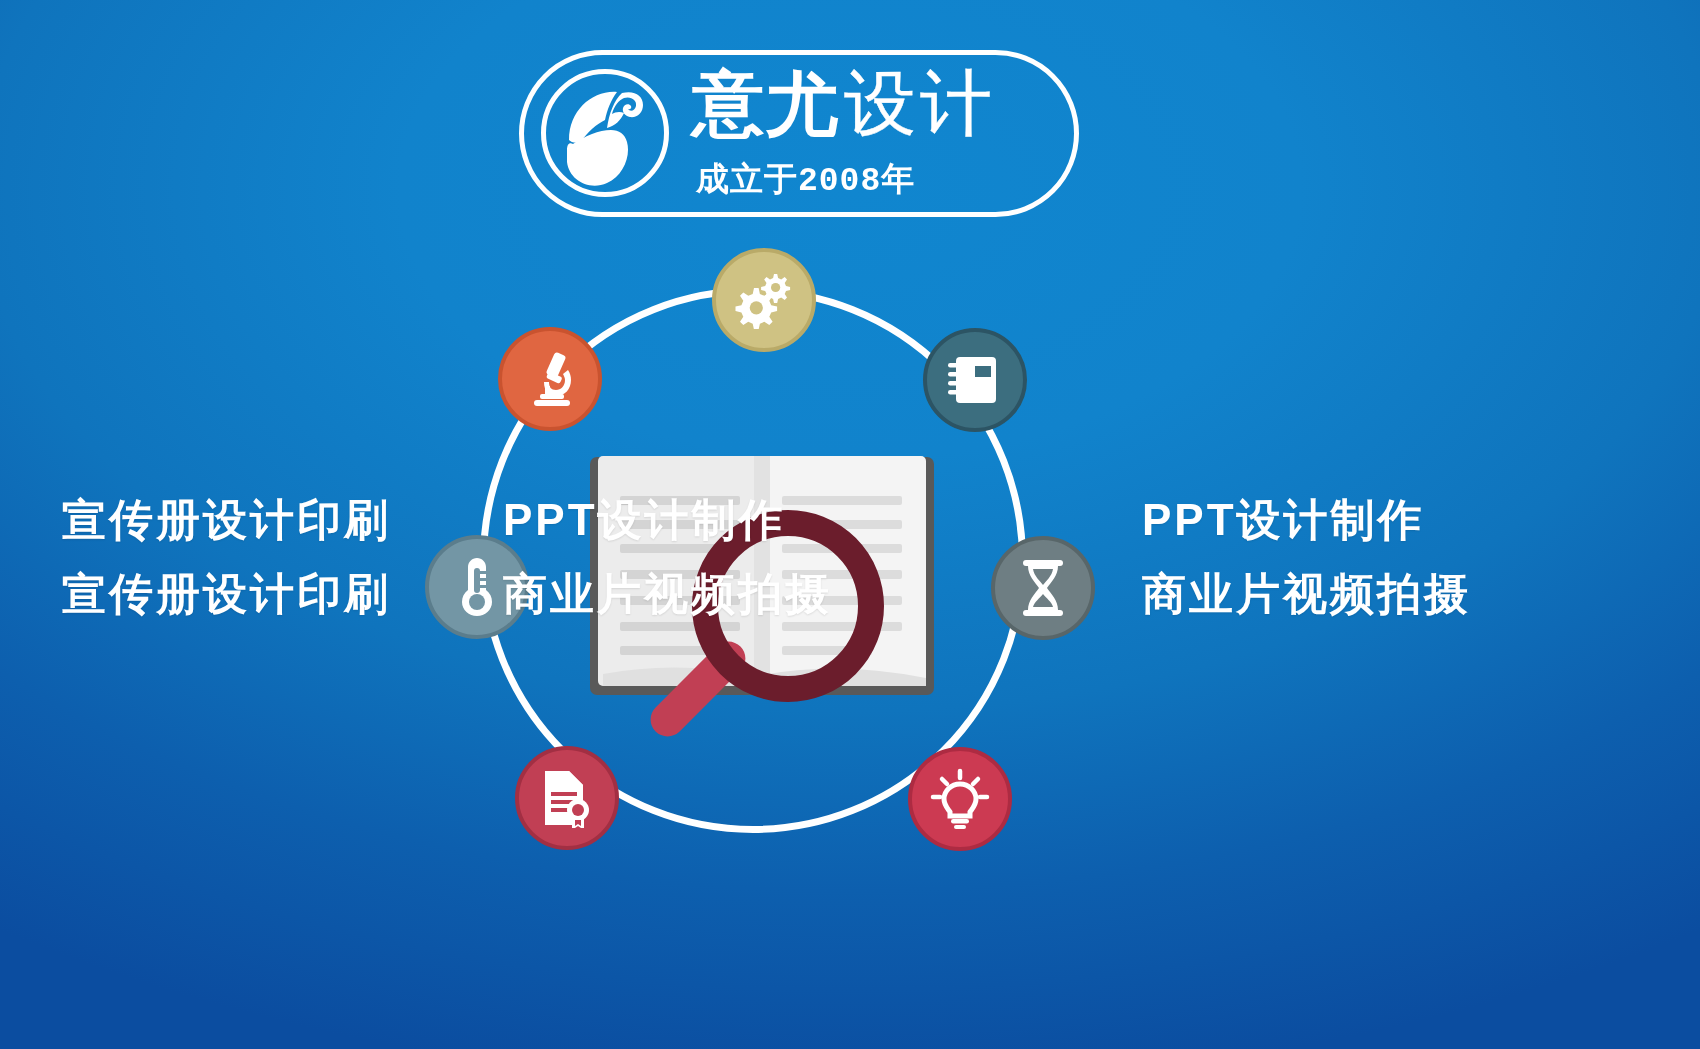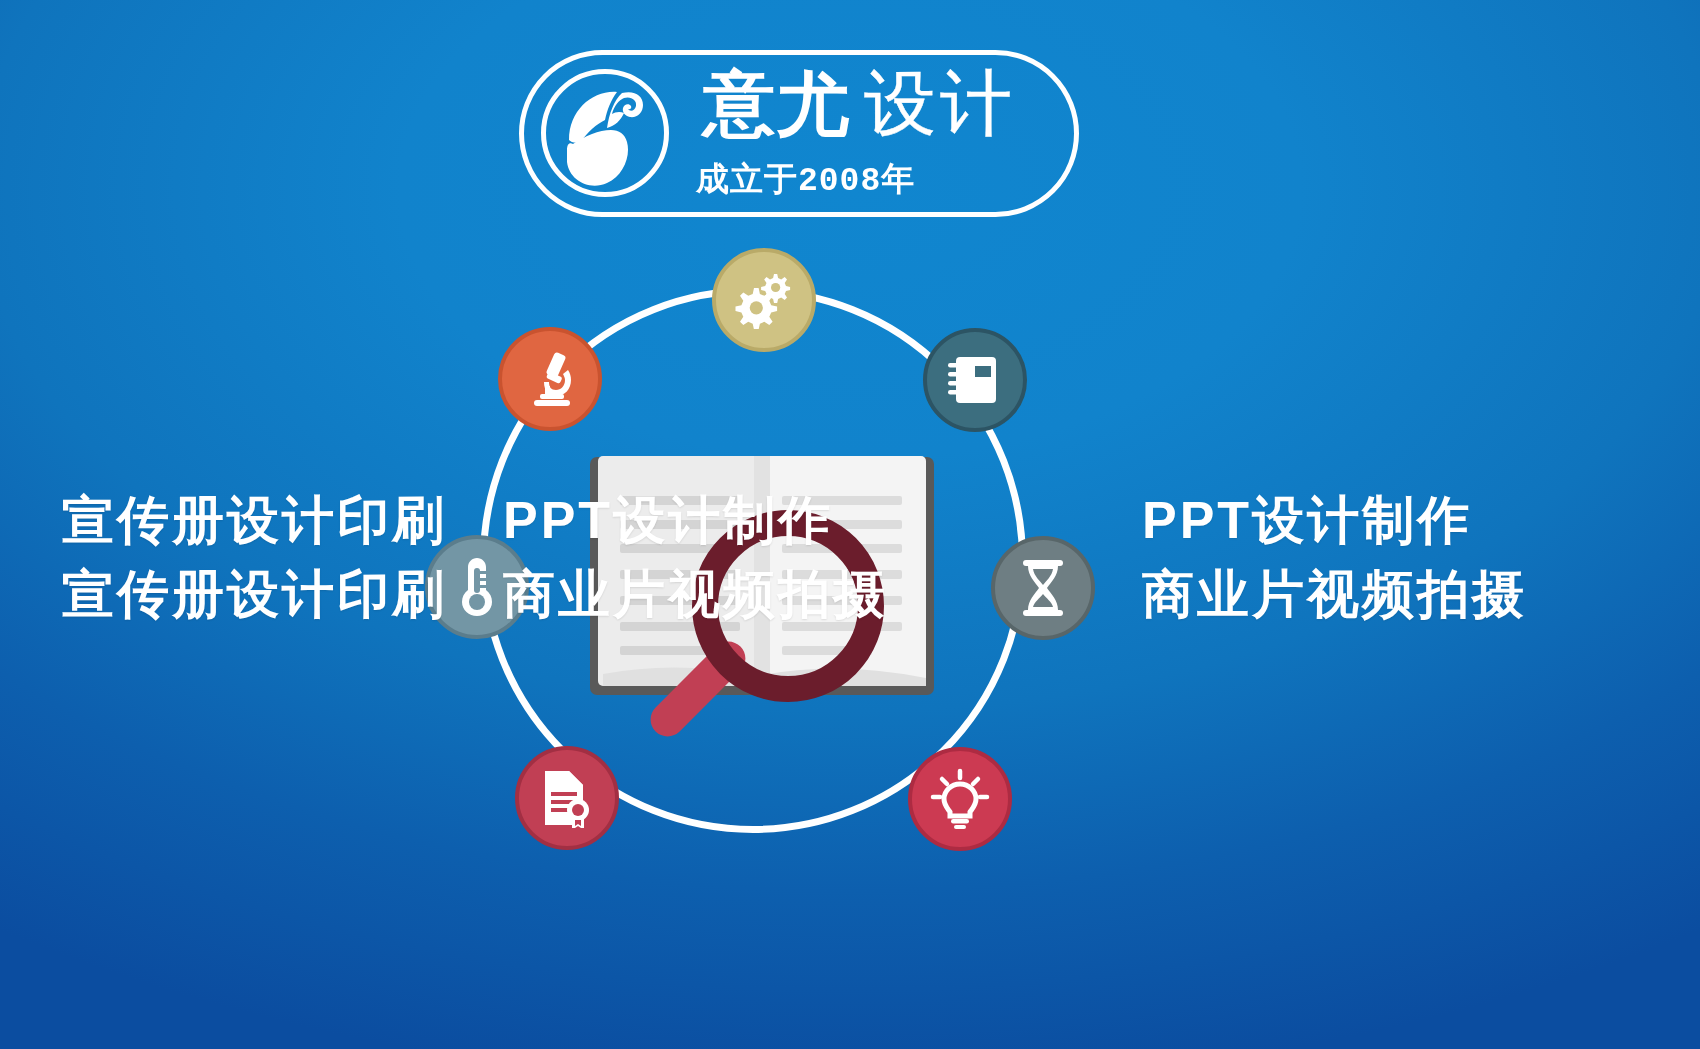--- a/index.html
+++ b/index.html
@@ -37,25 +37,25 @@
     left: 168px; top: 12px;
     width: 380px; height: 145px;
   }
   .logo-line1 {
     position: absolute; left: 0; top: 0;
     display: flex; align-items: baseline;
     white-space: nowrap;
   }
   .logo-cn-bold {
     font-size: 72px; font-weight: 700; color: #ffffff;
-    letter-spacing: 2px; line-height: 1; margin-left: 11px;
+    letter-spacing: 2px; line-height: 1;
   }
   .logo-cn-thin {
     font-size: 72px; font-weight: 300; color: #ffffff;
-    letter-spacing: 4px; line-height: 1; margin-left: 13px;
+    letter-spacing: 4px; line-height: 1; margin-left: 4px;
     -webkit-text-stroke: 0.4px #ffffff;
   }
   .logo-line2 {
     position: absolute; left: 4px; top: 90px;
     font-size: 33px; font-weight: 700; color: #ffffff;
     letter-spacing: 1px; white-space: nowrap; font-family: Liberation Mono, monospace;
   }
 
   
   #ring {
@@ -85,21 +85,21 @@
     position: absolute;
     left: 586px; top: 452px;
     width: 352px; height: 245px;
   }
 
   
   .text-block {
     position: absolute;
     color: #ffffff;
     font-weight: 700;
-    font-size: 52px;
+    font-size: 44px;
     letter-spacing: 3px;
     line-height: 74px;
     white-space: nowrap;
     text-shadow: 0 1px 2px rgba(0,0,0,0.10);
   }
   #text-left   { left: 62px;   top: 483px; }
   #text-center { left: 503px;  top: 483px; }
   #text-right  { left: 1142px; top: 483px; }
 </style>
 </head>

